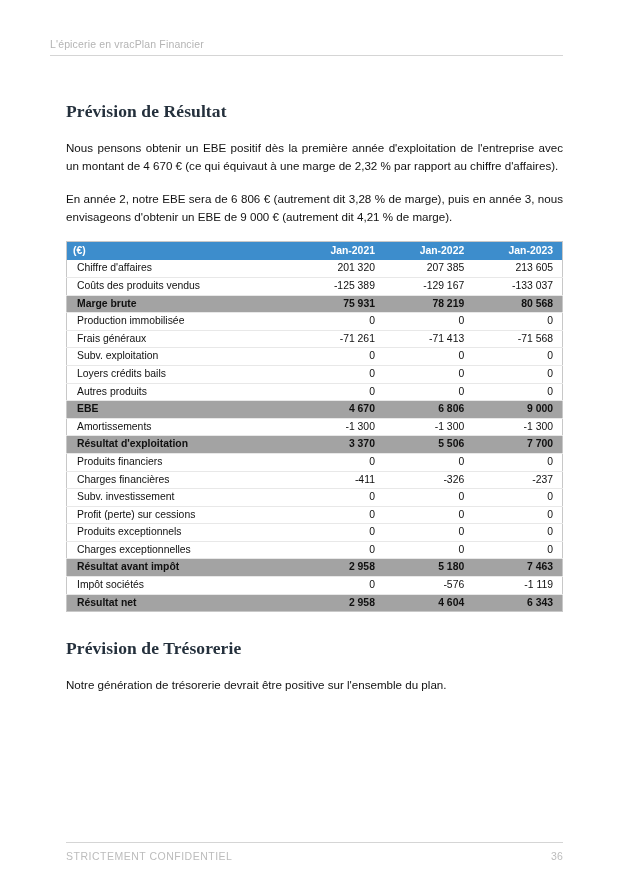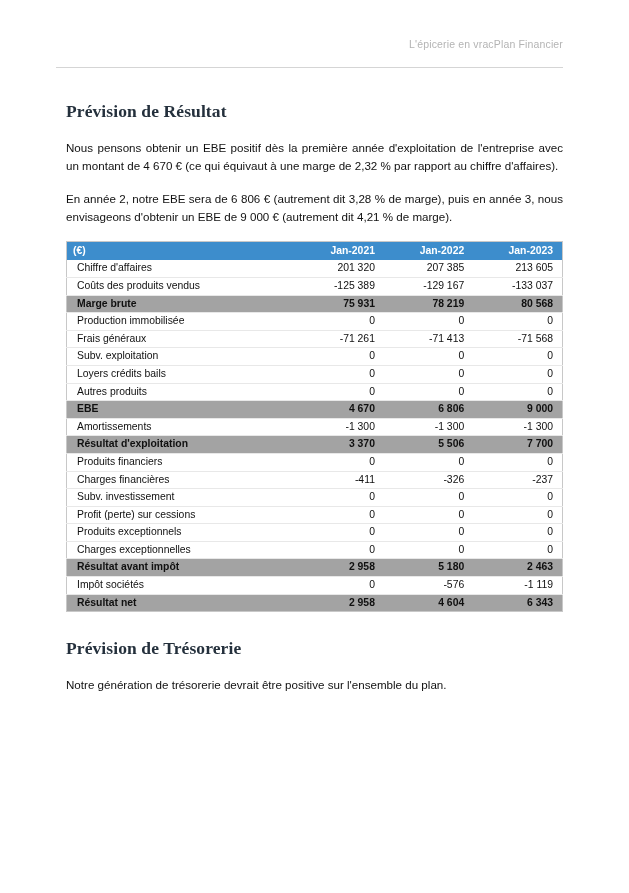--- a/index.html
+++ b/index.html
@@ -19,28 +19,28 @@
     position: relative;
     width: 629px;
     height: 893px;
     box-sizing: border-box;
     padding: 0 66px;
   }
 
   
   .doc-header {
     position: absolute;
-    left: 56px;
+    left: 50px;
     right: 66px;
     top: 38px;
     display: flex;
-    justify-content: flex-end;
+    justify-content: flex-start;
     align-items: flex-end;
     border-bottom: 1px solid #d5d5d5;
-    padding-bottom: 17px;
+    padding-bottom: 5px;
     font-size: 10.5px;
     color: #b4b4b4;
     letter-spacing: 0.15px;
   }
 
   
   .content {
     position: absolute;
     left: 66px;
     right: 66px;
@@ -276,21 +276,21 @@
           <tr class="plain">
             <td class="lbl">Charges exceptionnelles</td>
             <td class="num">0</td>
             <td class="num">0</td>
             <td class="num">0</td>
           </tr>
           <tr class="hl">
             <td class="lbl">Résultat avant impôt</td>
             <td class="num">2 958</td>
             <td class="num">5 180</td>
-            <td class="num">2 463</td>
+            <td class="num">7 463</td>
           </tr>
           <tr class="plain">
             <td class="lbl">Impôt sociétés</td>
             <td class="num">0</td>
             <td class="num">-576</td>
             <td class="num">-1 119</td>
           </tr>
           <tr class="hl">
             <td class="lbl">Résultat net</td>
             <td class="num">2 958</td>
@@ -298,14 +298,18 @@
             <td class="num">6 343</td>
           </tr>
         </tbody>
     </table>
 
     <h1 class="section-title second">Prévision de Trésorerie</h1>
     <p class="para last">Notre génération de trésorerie devrait être positive sur l'ensemble du plan.</p>
 
   </div>
 
+  <div class="doc-footer">
+    <span>STRICTEMENT CONFIDENTIEL</span>
+    <span class="pageno">36</span>
+  </div>
 
 </div>
 
 </body></html>

